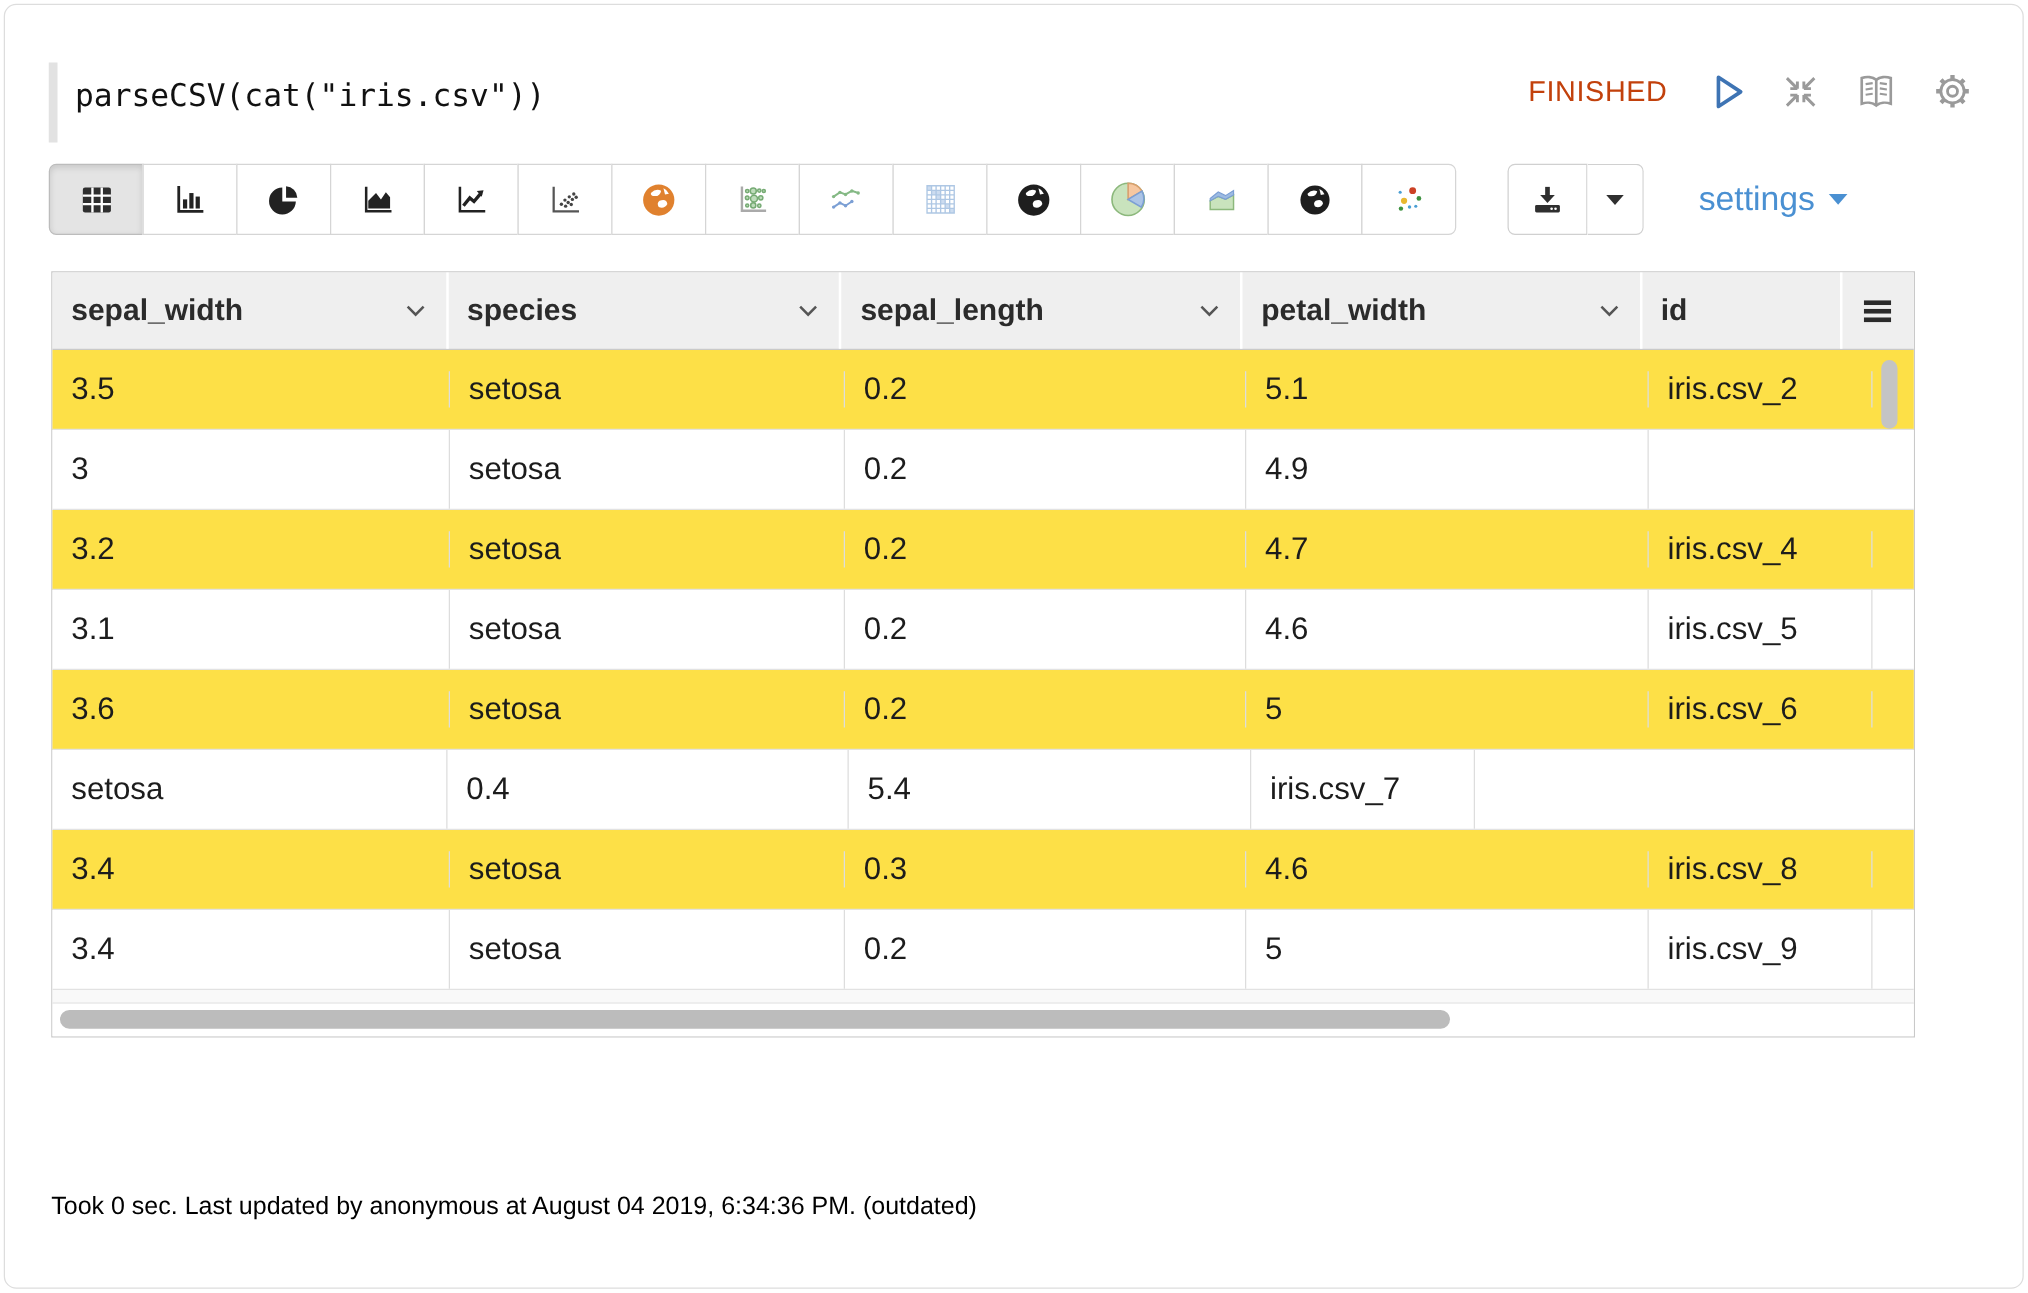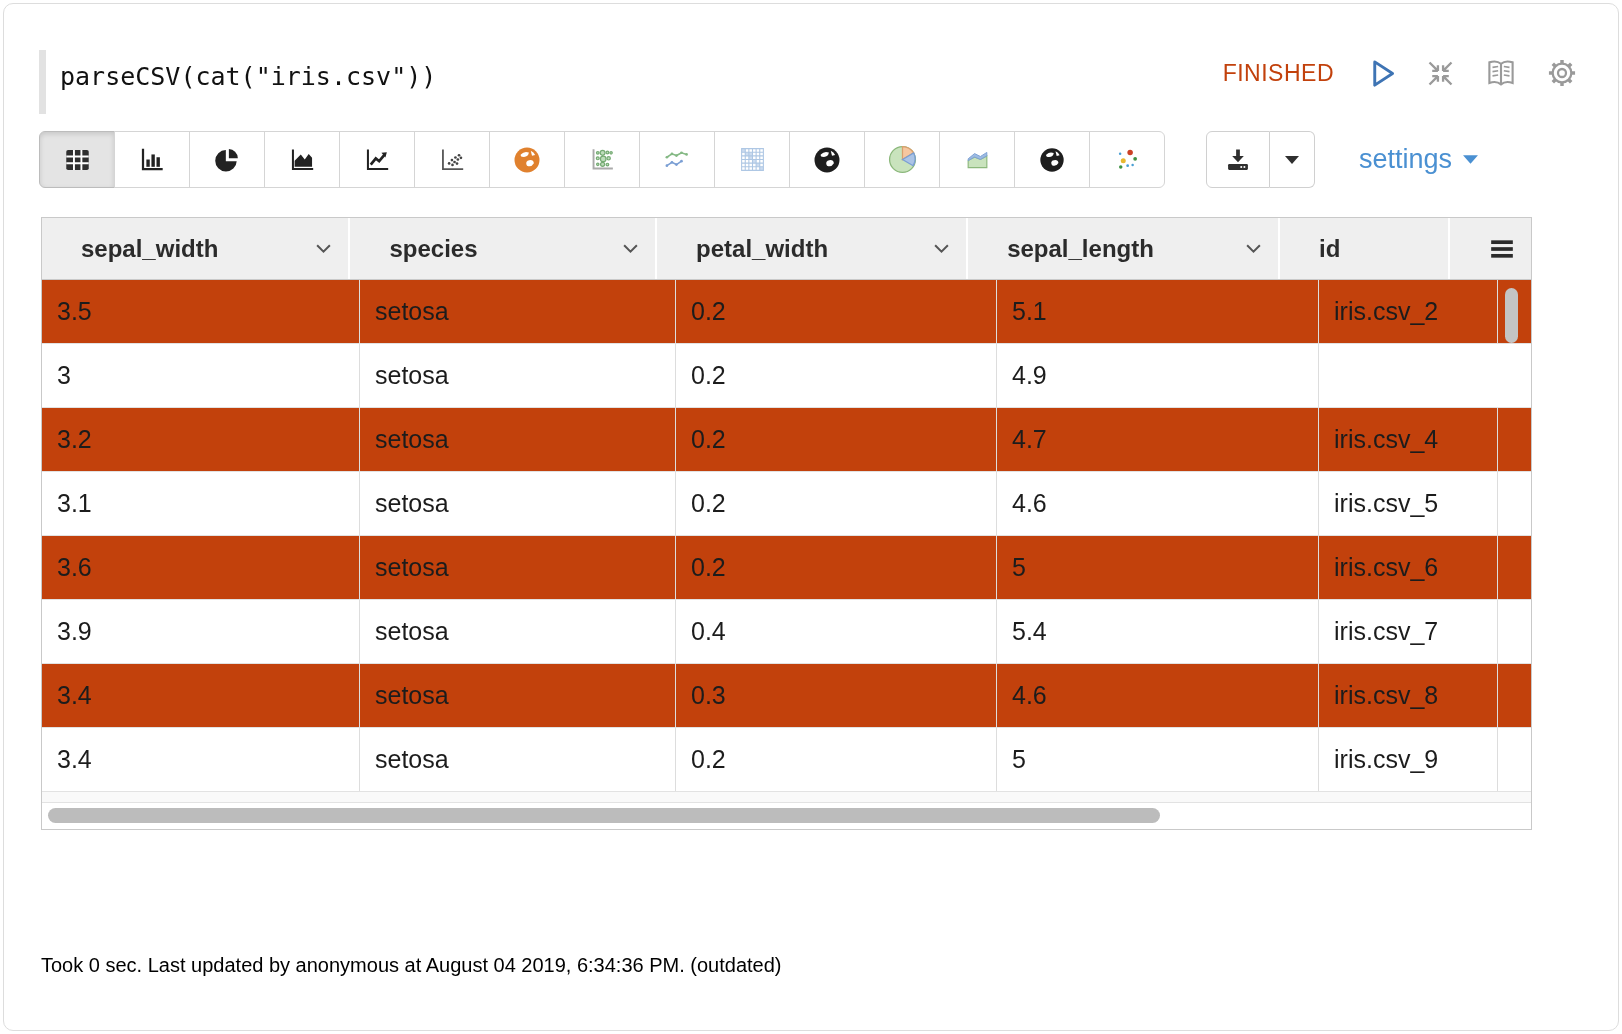--- a/index.html
+++ b/index.html
@@ -29,24 +29,24 @@
   .dl-btn { width:64px; height:57px; background:#fff; border:1px solid #d0d0d0;
             display:flex; align-items:center; justify-content:center; border-radius:6px 0 0 6px; cursor:pointer; }
   .dl-caret-btn { width:45px; height:57px; background:#fff; border:1px solid #d0d0d0; border-left:none;
             display:flex; align-items:center; justify-content:center; border-radius:0 6px 6px 0; cursor:pointer; }
   .settings-link { display:flex; align-items:center; gap:10px; color:#4a90d2; font-size:27px; cursor:pointer; }
 
   
   .tbl { position:absolute; left:37px; top:213px; width:1491px; border:1px solid #c9c9c9; background:#fff; }
   .thead { display:flex; height:62px; background:#efefef; border-bottom:1px solid #c9c9c9; }
   .th { display:flex; align-items:center; justify-content:space-between; padding:0 16px 0 15px;
-        font-size:24px; font-weight:bold; color:#2b2b2b; border-right:2px solid #fff; cursor:pointer;margin-left:24px; }
+        font-size:24px; font-weight:bold; color:#2b2b2b; border-right:2px solid #fff; cursor:pointer; }
   .th-menu { flex:1; display:flex; align-items:center; justify-content:center; cursor:pointer; border-right:none; }
   .trow { display:flex; height:64px; border-bottom:1px solid #e2e2e2; background:#fff; }
-  .trow.odd { background:#c2410c; }
+  .trow.odd { background:#fde047;align-items:center; }
   .tcell { display:flex; align-items:center; padding:0 15px; font-size:25px; color:#1c1c1c;
            border-right:1px solid #ddd; overflow:hidden; }
   .gutter-cell { flex:1; border-right:none; }
   .sliver { height:11px; background:#f9f9f9; border-bottom:1px solid #e2e2e2; }
   .col0{width:318px}.col1{width:316px}.col2{width:321px}.col3{width:322px}
   .hcol4{width:161px}.bcol4{width:179px}
   .hscroll { position:relative; height:26px; background:#fff; }
   .hscroll-thumb { position:absolute; left:6px; top:5px; width:1112px; height:15px; border-radius:8px;
                    background:#bcbcbc; cursor:pointer; }
   .vscroll-thumb { position:absolute; right:13px; top:70px; width:13px; height:55px; border-radius:7px;
@@ -283,28 +283,28 @@
           <svg width="17" height="11" viewBox="0 0 16 10">
             <polyline points="2,2 8,8 14,2" stroke="#555" stroke-width="1.9" fill="none"></polyline>
           </svg>
         </div>
         <div class="th col1">
           <span>species</span>
           <svg width="17" height="11" viewBox="0 0 16 10">
             <polyline points="2,2 8,8 14,2" stroke="#555" stroke-width="1.9" fill="none"></polyline>
           </svg>
         </div>
+        <div class="th col3">
+          <span>sepal_length</span>
+          <svg width="17" height="11" viewBox="0 0 16 10">
+            <polyline points="2,2 8,8 14,2" stroke="#555" stroke-width="1.9" fill="none"></polyline>
+          </svg>
+        </div>
         <div class="th col2">
           <span>petal_width</span>
-          <svg width="17" height="11" viewBox="0 0 16 10">
-            <polyline points="2,2 8,8 14,2" stroke="#555" stroke-width="1.9" fill="none"></polyline>
-          </svg>
-        </div>
-        <div class="th col3">
-          <span>sepal_length</span>
           <svg width="17" height="11" viewBox="0 0 16 10">
             <polyline points="2,2 8,8 14,2" stroke="#555" stroke-width="1.9" fill="none"></polyline>
           </svg>
         </div>
         <div class="th hcol4">
           <span>id</span>
         </div>
         <div class="th th-menu">
           <svg width="26" height="22" viewBox="0 0 24 20">
             <rect x="2" y="2" width="20" height="3.4" fill="#2b2b2b"></rect>
@@ -347,21 +347,20 @@
         </div>
         <div class="trow odd">
           <div class="tcell col0">3.6</div>
           <div class="tcell col1">setosa</div>
           <div class="tcell col2">0.2</div>
           <div class="tcell col3">5</div>
           <div class="tcell bcol4">iris.csv_6</div>
           <div class="tcell gutter-cell"></div>
         </div>
         <div class="trow">
-          <div class="tcell col0">3.9</div>
           <div class="tcell col1">setosa</div>
           <div class="tcell col2">0.4</div>
           <div class="tcell col3">5.4</div>
           <div class="tcell bcol4">iris.csv_7</div>
           <div class="tcell gutter-cell"></div>
         </div>
         <div class="trow odd">
           <div class="tcell col0">3.4</div>
           <div class="tcell col1">setosa</div>
           <div class="tcell col2">0.3</div>

